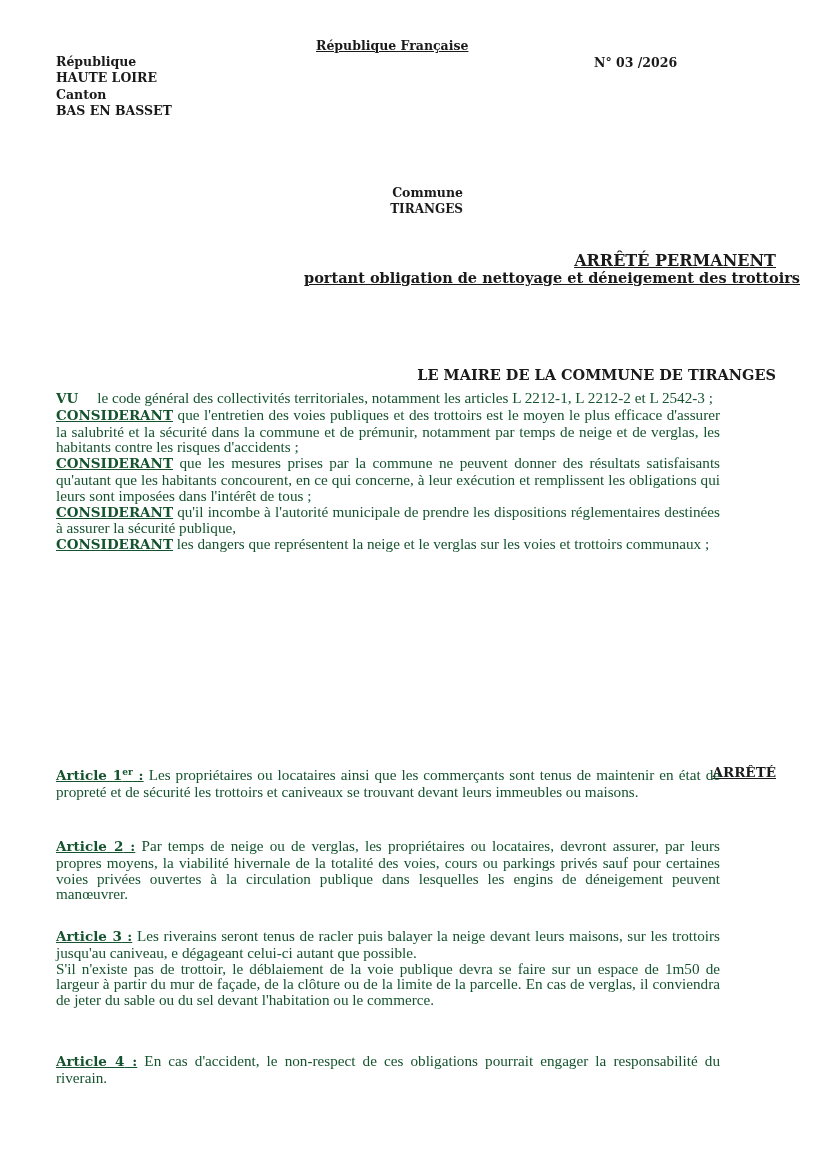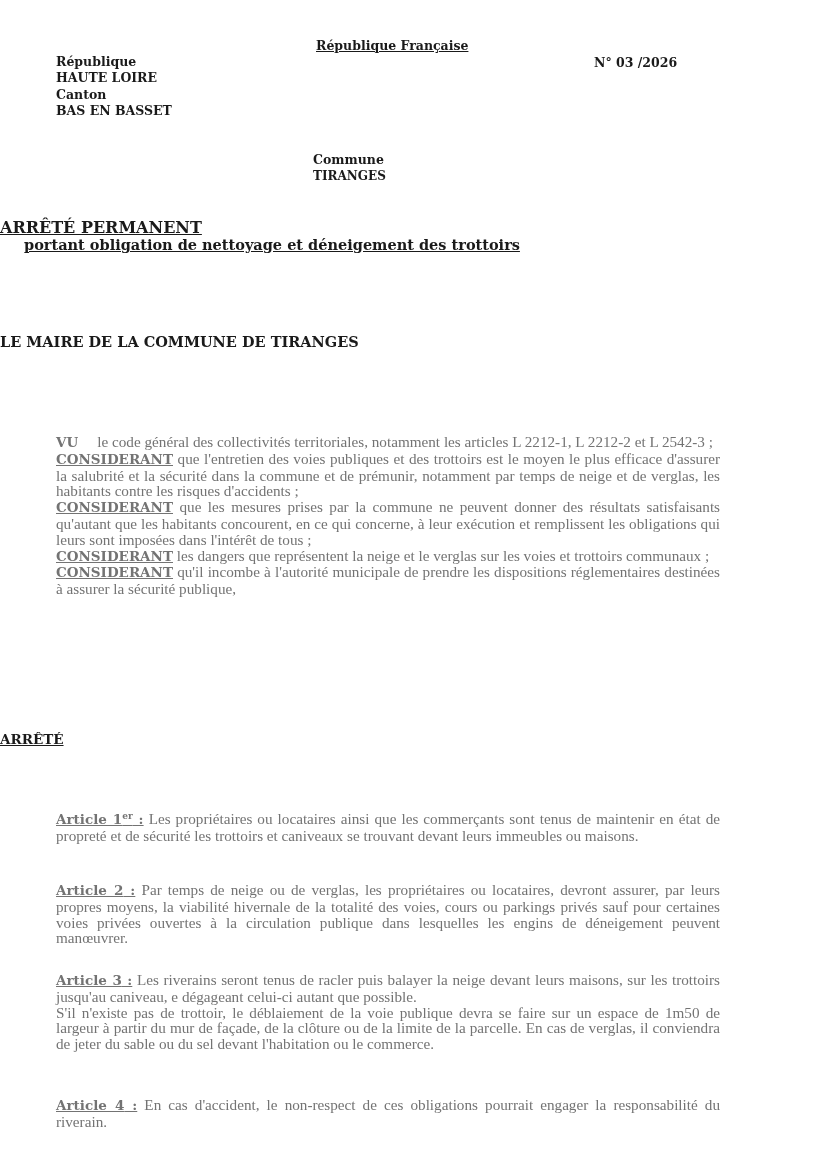--- a/index.html
+++ b/index.html
@@ -5,26 +5,25 @@
     html, body { margin: 0; padding: 0; background: #ffffff; }
     body {
       width: 826px; height: 1169px; position: relative; overflow: hidden;
       font-family: "DejaVu Serif", "Liberation Serif", serif;
       color: #1a1a1a;
     }
     .abs { position: absolute; }
     .small { font-size: 12.5px; line-height: 16px; font-weight: bold; }
     .bold { font-weight: bold; }
     .u { text-decoration: underline; }
-    .center { text-align: left; }
+    .center { text-align: right; margin-top: 33px; }
     .body-text {
       font-family: "Liberation Serif", "DejaVu Serif", serif;
       font-size: 15.2px; line-height: 15.8px; text-align: justify;
-      color: #737373;
-      margin-top: 44px;
+      color: #14532d;
     }
     .kw { font-family: "DejaVu Serif", serif; font-weight: bold; font-size: 13.5px; }
     .block { position: absolute; left: 56px; width: 664px; }
     .block p { margin: 0; }
     sup { font-size: 9px; line-height: 0; }
   </style>
 </head>
 <body>
 
 <div class="abs small u" style="left:316px; top:38px;">République Française</div>
@@ -39,22 +38,22 @@
 
 <div class="abs center bold u" style="left:0; width:776px; top:218px; font-size:16px;">ARRÊTÉ PERMANENT</div>
 <div class="abs center bold u" style="left:0; width:776px; top:236px; font-size:14.5px;padding-left:24px;">portant obligation de nettoyage et déneigement des trottoirs</div>
 
 <div class="abs center bold" style="left:0; width:776px; top:333px; font-size:14.5px;">LE MAIRE DE LA COMMUNE DE TIRANGES</div>
 
 <div class="block body-text" style="top:390px;">
   <p><span class="kw">VU</span>&nbsp;&nbsp;&nbsp;&nbsp; <span>le code général des collectivités territoriales, notamment les articles L 2212-1, L 2212-2 et L 2542-3 ;</span></p>
   <p><span class="kw u">CONSIDERANT</span> <span>que l'entretien des voies publiques et des trottoirs est le moyen le plus efficace d'assurer la salubrité et la sécurité dans la commune et de prémunir, notamment par temps de neige et de verglas, les habitants contre les risques d'accidents ;</span></p>
   <p><span class="kw u">CONSIDERANT</span> <span>que les mesures prises par la commune ne peuvent donner des résultats satisfaisants qu'autant que les habitants concourent, en ce qui concerne, à leur exécution et remplissent les obligations qui leurs sont imposées dans l'intérêt de tous ;</span></p>
+  <p><span class="kw u">CONSIDERANT</span> <span>qu'il incombe à l'autorité municipale de prendre les dispositions réglementaires destinées à assurer la sécurité publique,</span></p>
   <p><span class="kw u">CONSIDERANT</span> <span>les dangers que représentent la neige et le verglas sur les voies et trottoirs communaux ;</span></p>
-  <p><span class="kw u">CONSIDERANT</span> <span>qu'il incombe à l'autorité municipale de prendre les dispositions réglementaires destinées à assurer la sécurité publique,</span></p>
 </div>
 
 <div class="abs center bold u" style="left:0; width:776px; top:731px; font-size:13.5px;">ARRÊTÉ</div>
 
 <div class="block body-text" style="top:767px;">
   <p><span class="kw u"><span>Article 1</span><sup>er</sup><span> :</span></span> <span>Les propriétaires ou locataires ainsi que les commerçants sont tenus de maintenir en état de propreté et de sécurité les trottoirs et caniveaux se trouvant devant leurs immeubles ou maisons.</span></p>
 </div>
 
 <div class="block body-text" style="top:838px;">
   <p><span class="kw u"><span>Article 2</span><span> :</span></span> <span>Par temps de neige ou de verglas, les propriétaires ou locataires, devront assurer, par leurs propres moyens, la viabilité hivernale de la totalité des voies, cours ou parkings privés sauf pour certaines voies privées ouvertes à la circulation publique dans lesquelles les engins de déneigement peuvent manœuvrer.</span></p>

